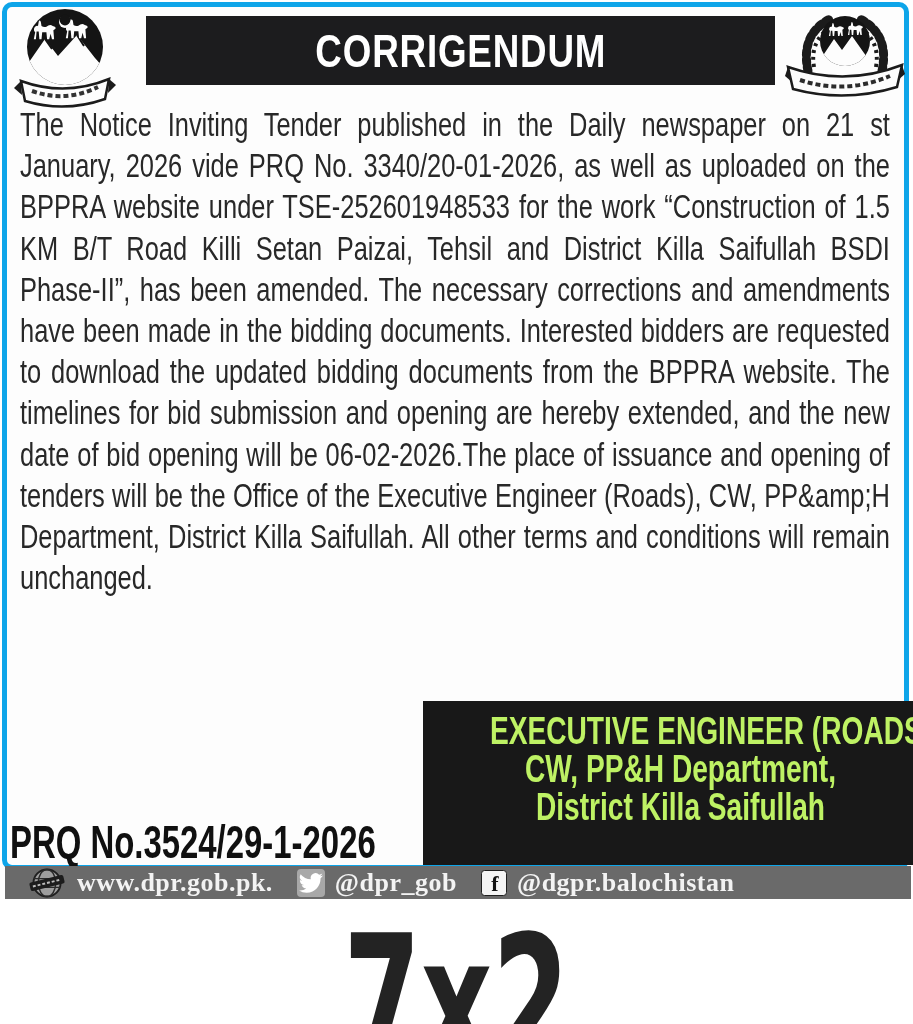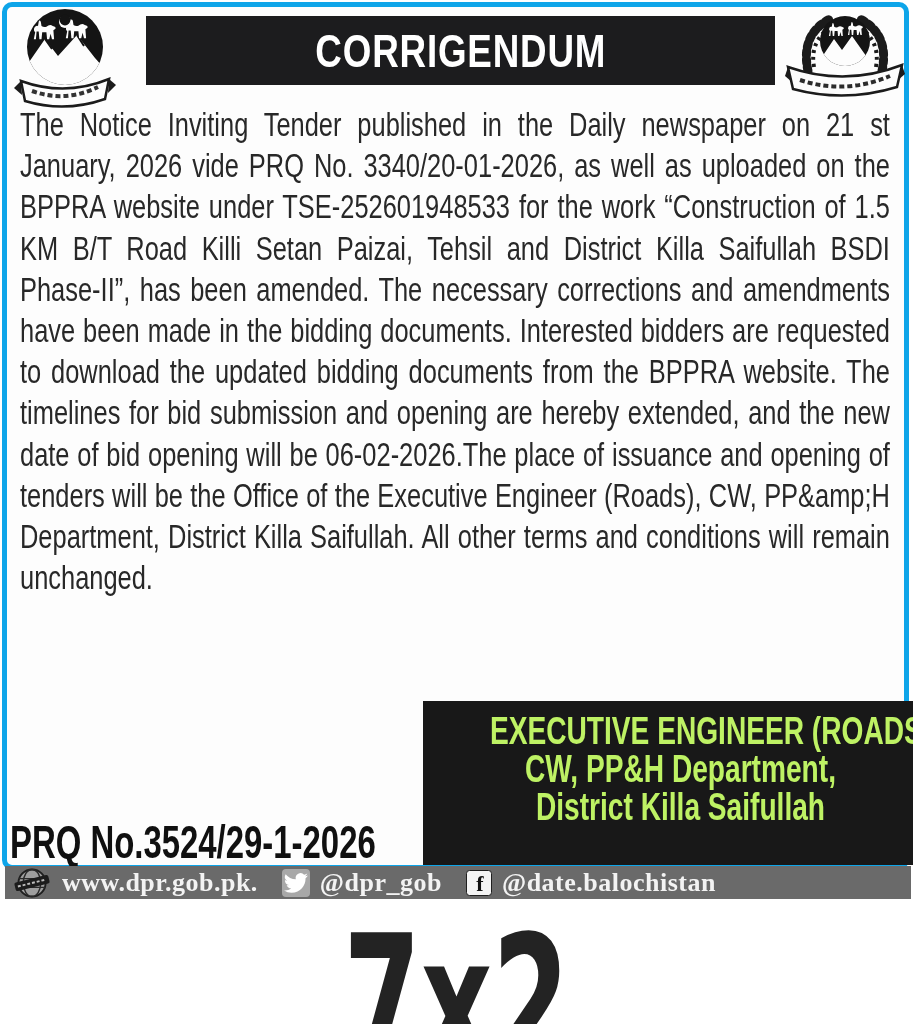--- a/index.html
+++ b/index.html
@@ -22,21 +22,21 @@
 
   .sig-box{position:absolute;left:382px;top:694px;width:515px;height:164px;
         background:#181818;color:#bef264;overflow:hidden;margin-left:34px;}
   .sig-inner{padding-top:11px;transform:scaleX(0.74);transform-origin:50% 0;}
   .sig-inner div{font-weight:bold;font-size:38px;line-height:38px;text-align:center;white-space:nowrap;}
 
   .prq{position:absolute;left:3px;top:809px;font-weight:bold;font-size:47px;line-height:1.1;
         color:#101010;transform:scaleX(0.7);transform-origin:0 0;white-space:nowrap;}
 
   .footer-bar{position:absolute;left:5px;top:866px;width:906px;height:33px;background:#6a6a6a;
-        display:flex;align-items:center;padding-left:7px;box-sizing:border-box;gap:24px;}
+        display:flex;align-items:center;padding-left:22px;box-sizing:border-box;gap:24px;}
   .footer-item{display:flex;align-items:center;gap:10px;}
   .footer-item .label{font-family:"Liberation Serif",serif;font-weight:bold;font-size:26px;
         color:#f3f3f3;letter-spacing:0.5px;white-space:nowrap;}
 
   .ad-label{position:absolute;left:0;right:0;top:912px;text-align:center;
         font-family:"DejaVu Sans",sans-serif;font-weight:bold;font-size:185px;line-height:1;
         color:#232323;transform:scaleX(0.6);transform-origin:50% 0;}
   .defs-holder{position:absolute;width:0;height:0;overflow:hidden;}
 </style>
 </head>
@@ -129,18 +129,18 @@
       </svg>
       <span class="label">@dpr_gob</span>
     </div>
 
 
     <div class="footer-item">
       <svg width="26" height="26" viewBox="0 0 26 26">
         <rect x="0.5" y="0.5" width="25" height="25" rx="3" fill="#f4f4f4" stroke="#1f1f1f"></rect>
         <text x="14" y="21" text-anchor="middle" font-family="Liberation Serif, serif" font-weight="bold" font-size="22" fill="#111">f</text>
       </svg>
-      <span class="label">@date.balochistan</span>
+      <span class="label">@dgpr.balochistan</span>
     </div>
   </div>
 
   <div class="ad-label">7x2</div>
 </div>
 
 </body></html>

